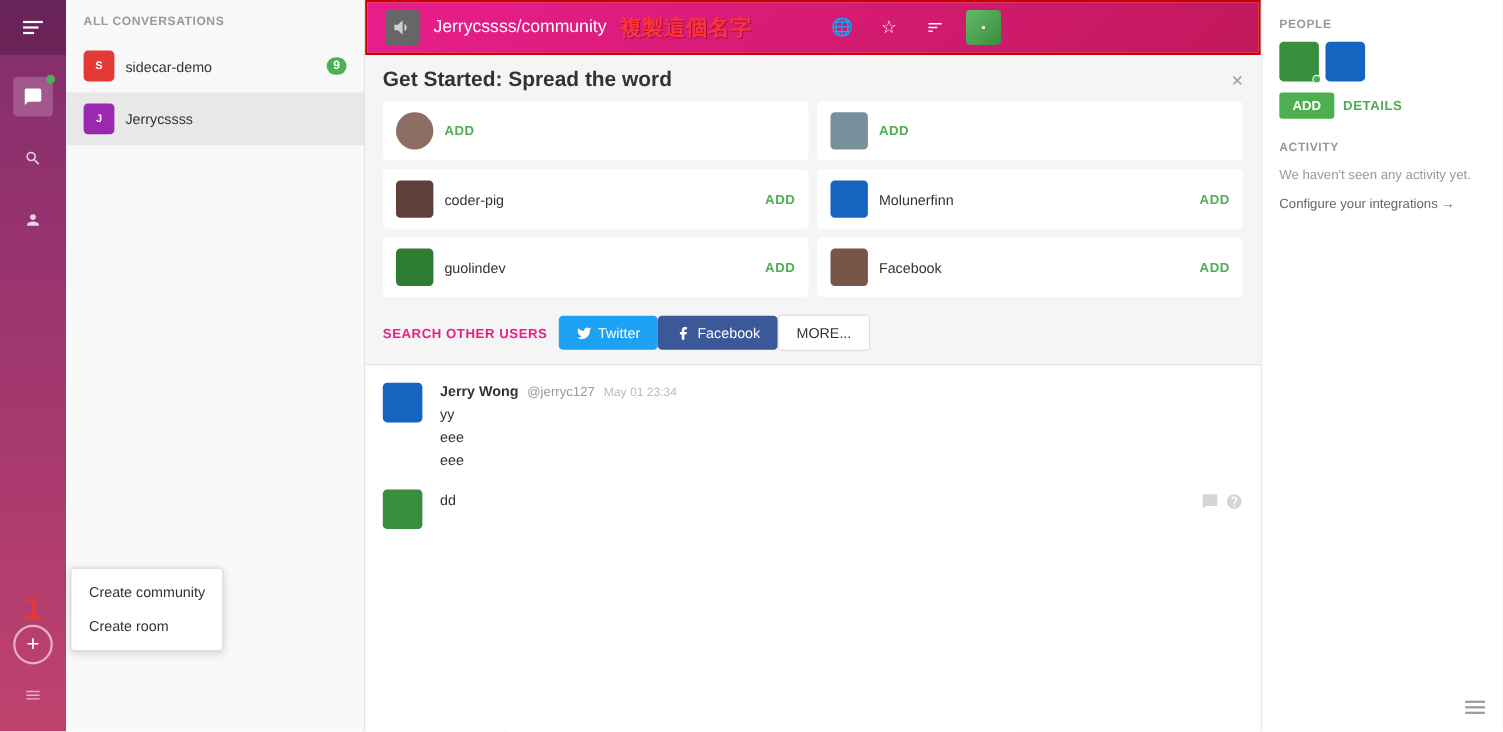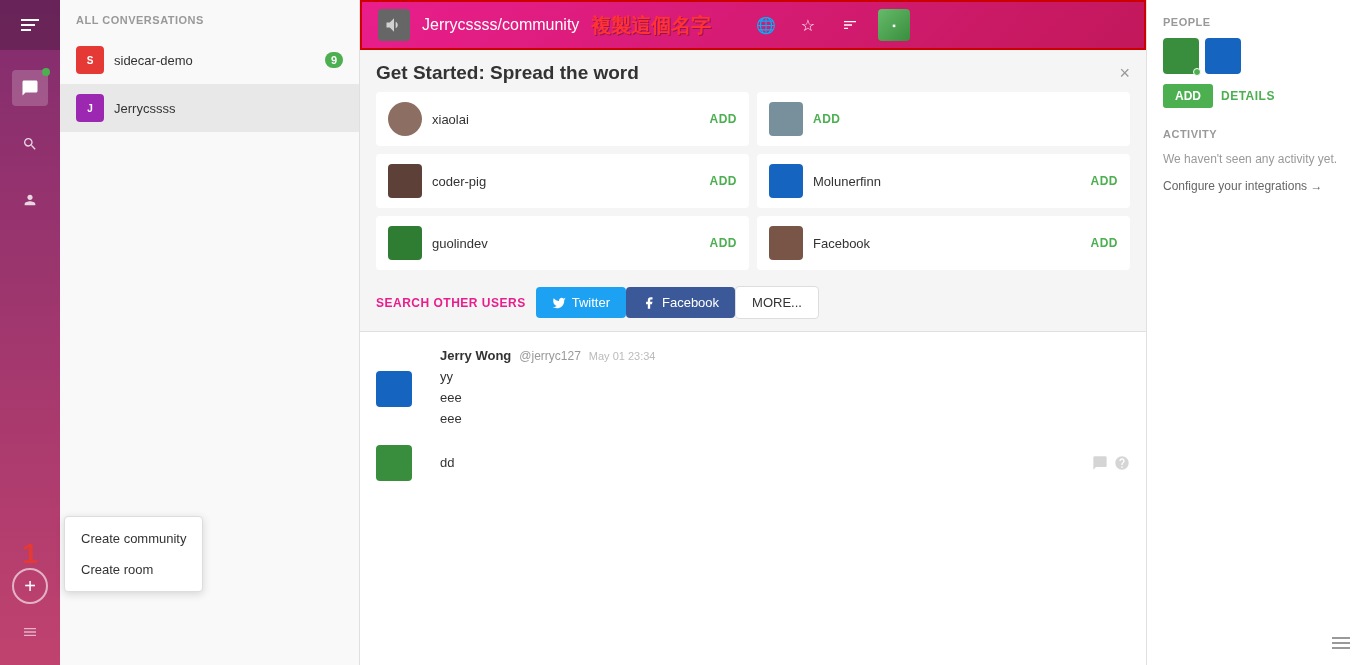--- a/index.html
+++ b/index.html
@@ -132,21 +132,21 @@
       top: -30px;
       left: 50%;
       transform: translateX(-50%);
       color: #e53935;
       font-size: 28px;
       font-weight: bold;
     }
 
     
     .conversations-sidebar {
-      width: 300px;
+      width: 272px;
       background: #f9f9f9;
       border-right: 1px solid #e0e0e0;
       display: flex;
       flex-direction: column;
       flex-shrink: 0;
     }
 
     .sidebar-header {
       padding: 14px 16px 10px;
       font-size: 11px;
@@ -359,23 +359,23 @@
     .social-btn.facebook { background: #3b5998; }
     .social-btn.more { background: white; border: 1px solid #ddd; color: #333; }
 
     
     .messages-area {
       padding: 16px;
     }
 
     .message-item {
       display: flex;
-      gap: 28px;
+      gap: 16px;
       margin-bottom: 16px;
-      align-items: center;
+      align-items: flex-start;
     }
 
     .msg-avatar {
       width: 36px;
       height: 36px;
       border-radius: 4px;
       background: #ccc;
       flex-shrink: 0;
     }
 
@@ -644,21 +644,20 @@
       <div class="get-started-panel">
         <div class="panel-header">
           <span class="panel-title">Get Started: Spread the word</span>
           <button class="close-btn">×</button>
         </div>
 
         <div class="users-grid">
 
           <div class="user-card">
             <div class="user-avatar-placeholder" style="background:#8d6e63;border-radius:50%;"></div>
-            <span class="user-name">xiaolai</span>
             <button class="add-btn">ADD</button>
           </div>
           <div class="user-card">
             <div class="user-avatar-placeholder" style="background:#78909c;border-radius:4px;"></div>
             <button class="add-btn">ADD</button>
           </div>
 
           <div class="user-card">
             <div class="user-avatar-placeholder" style="background:#5d4037;border-radius:4px;"></div>
             <span class="user-name">coder-pig</span>

